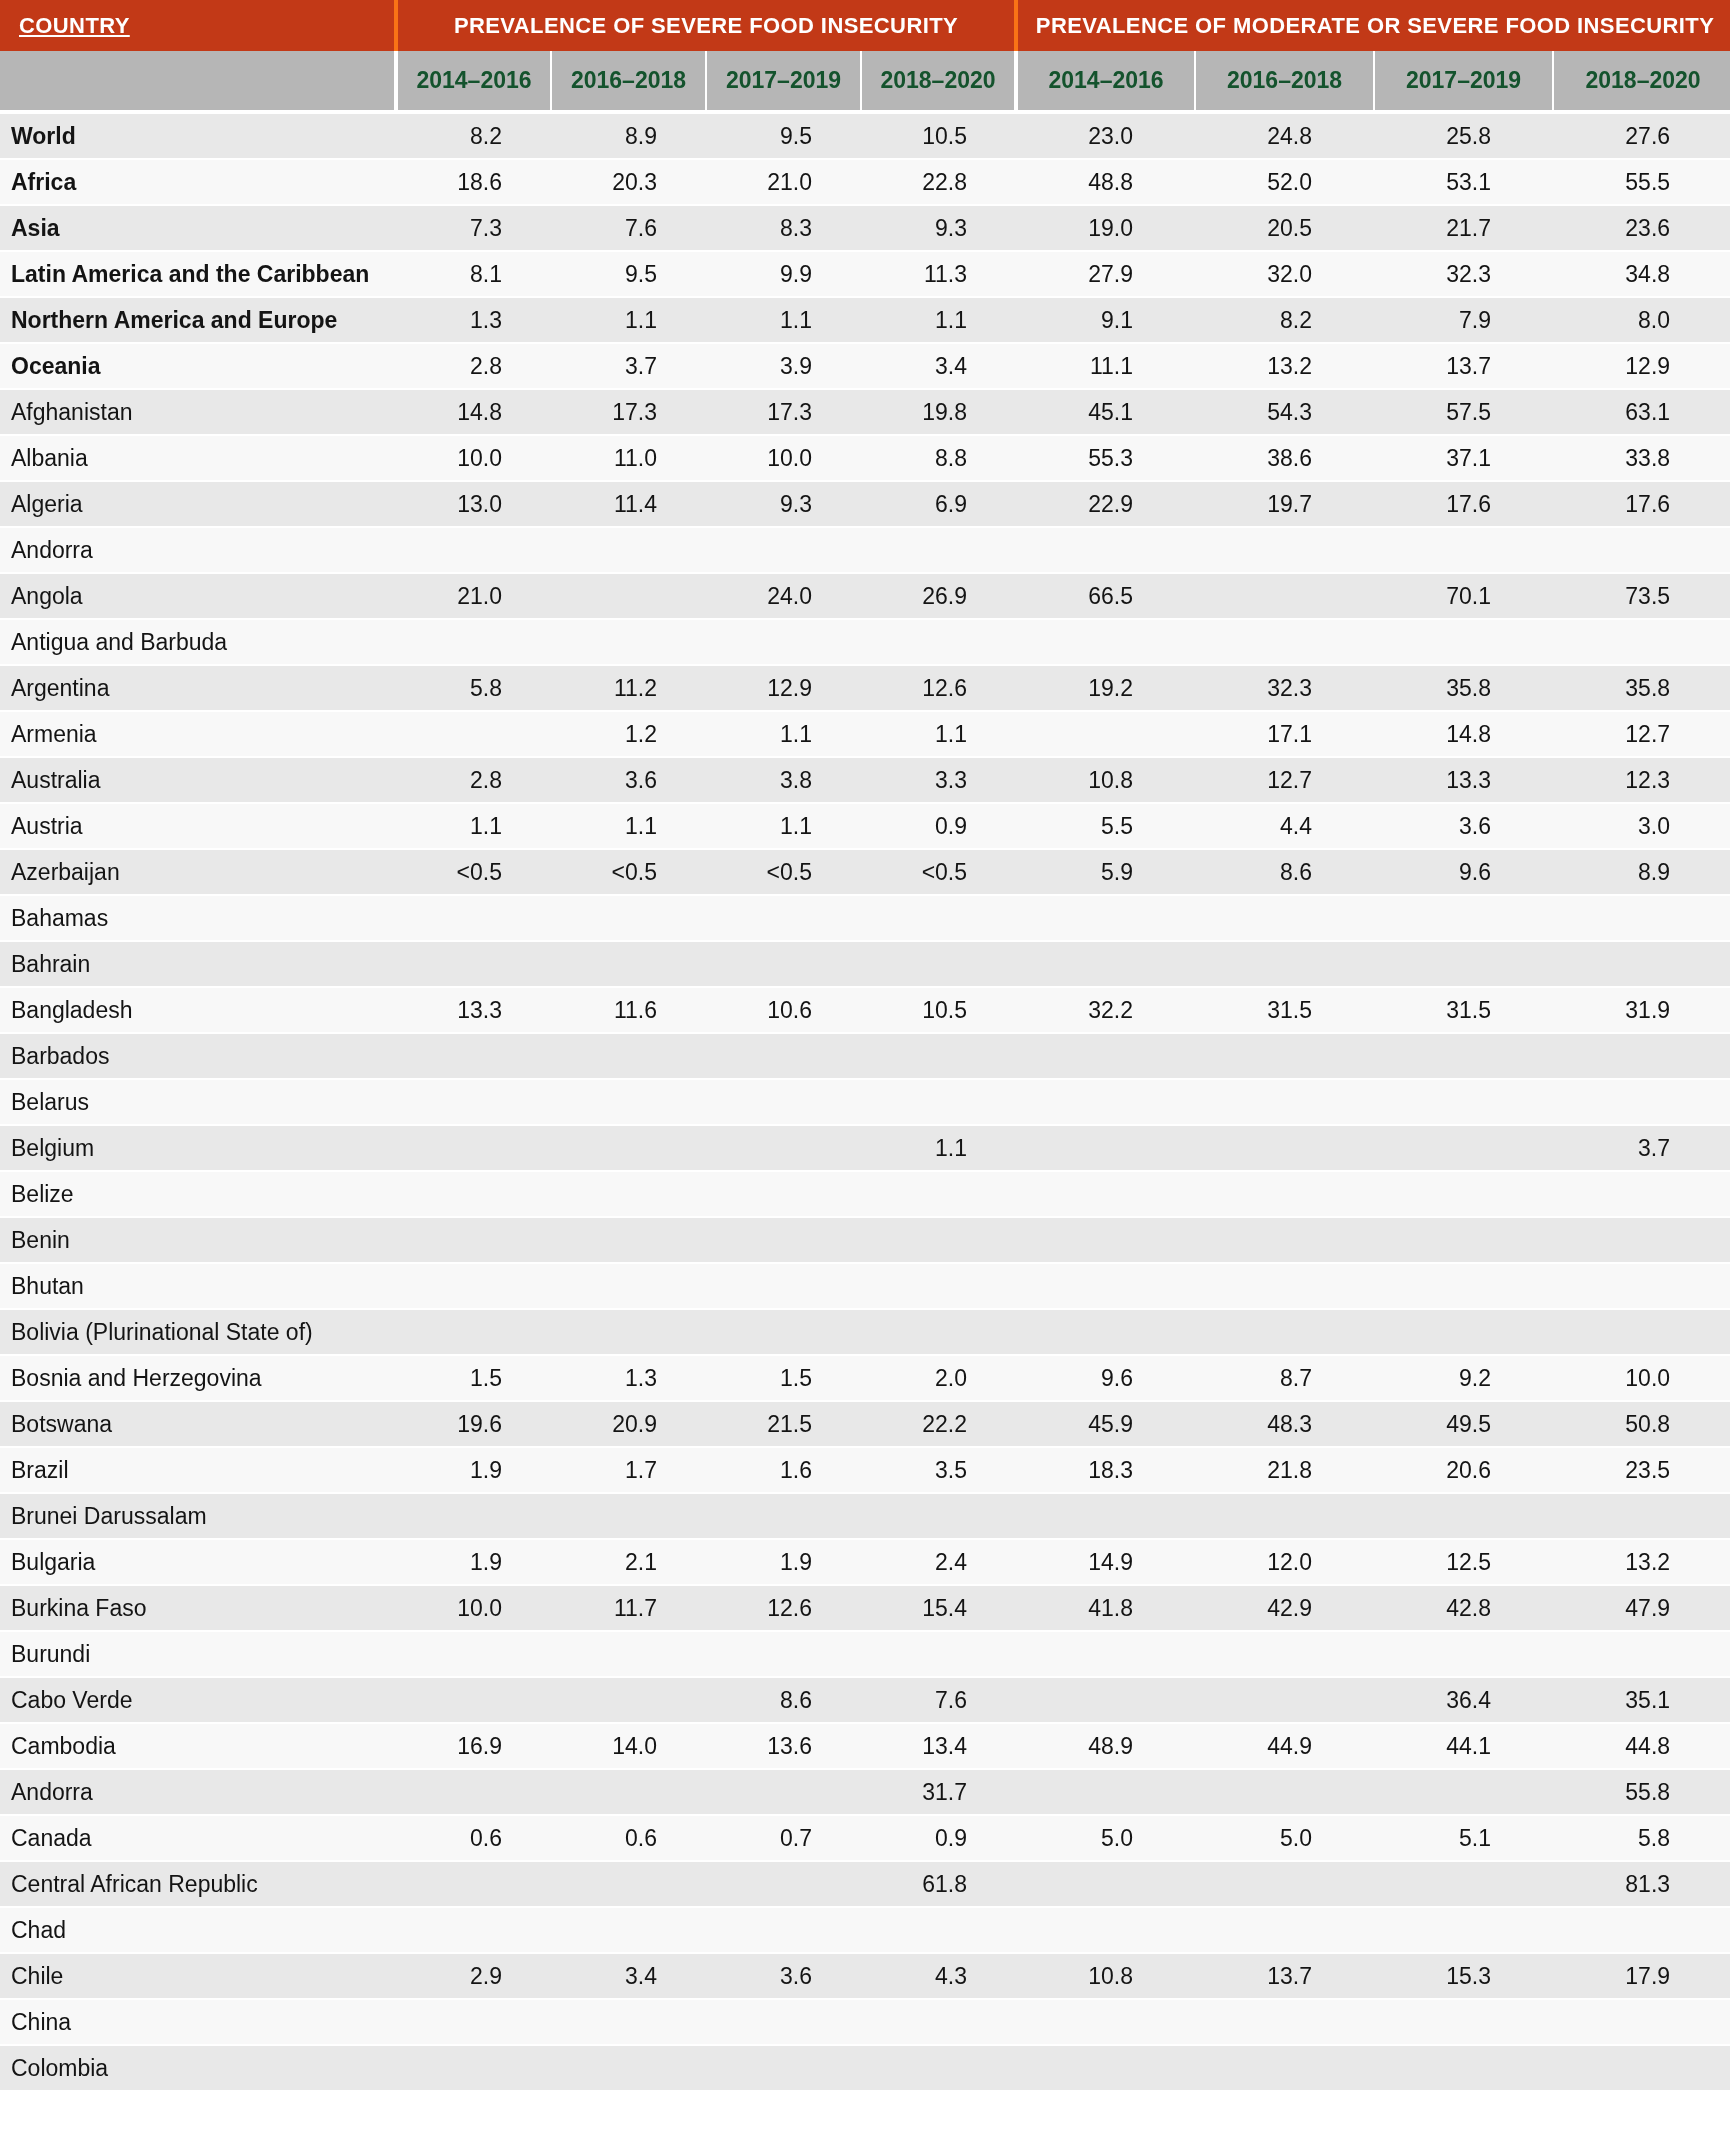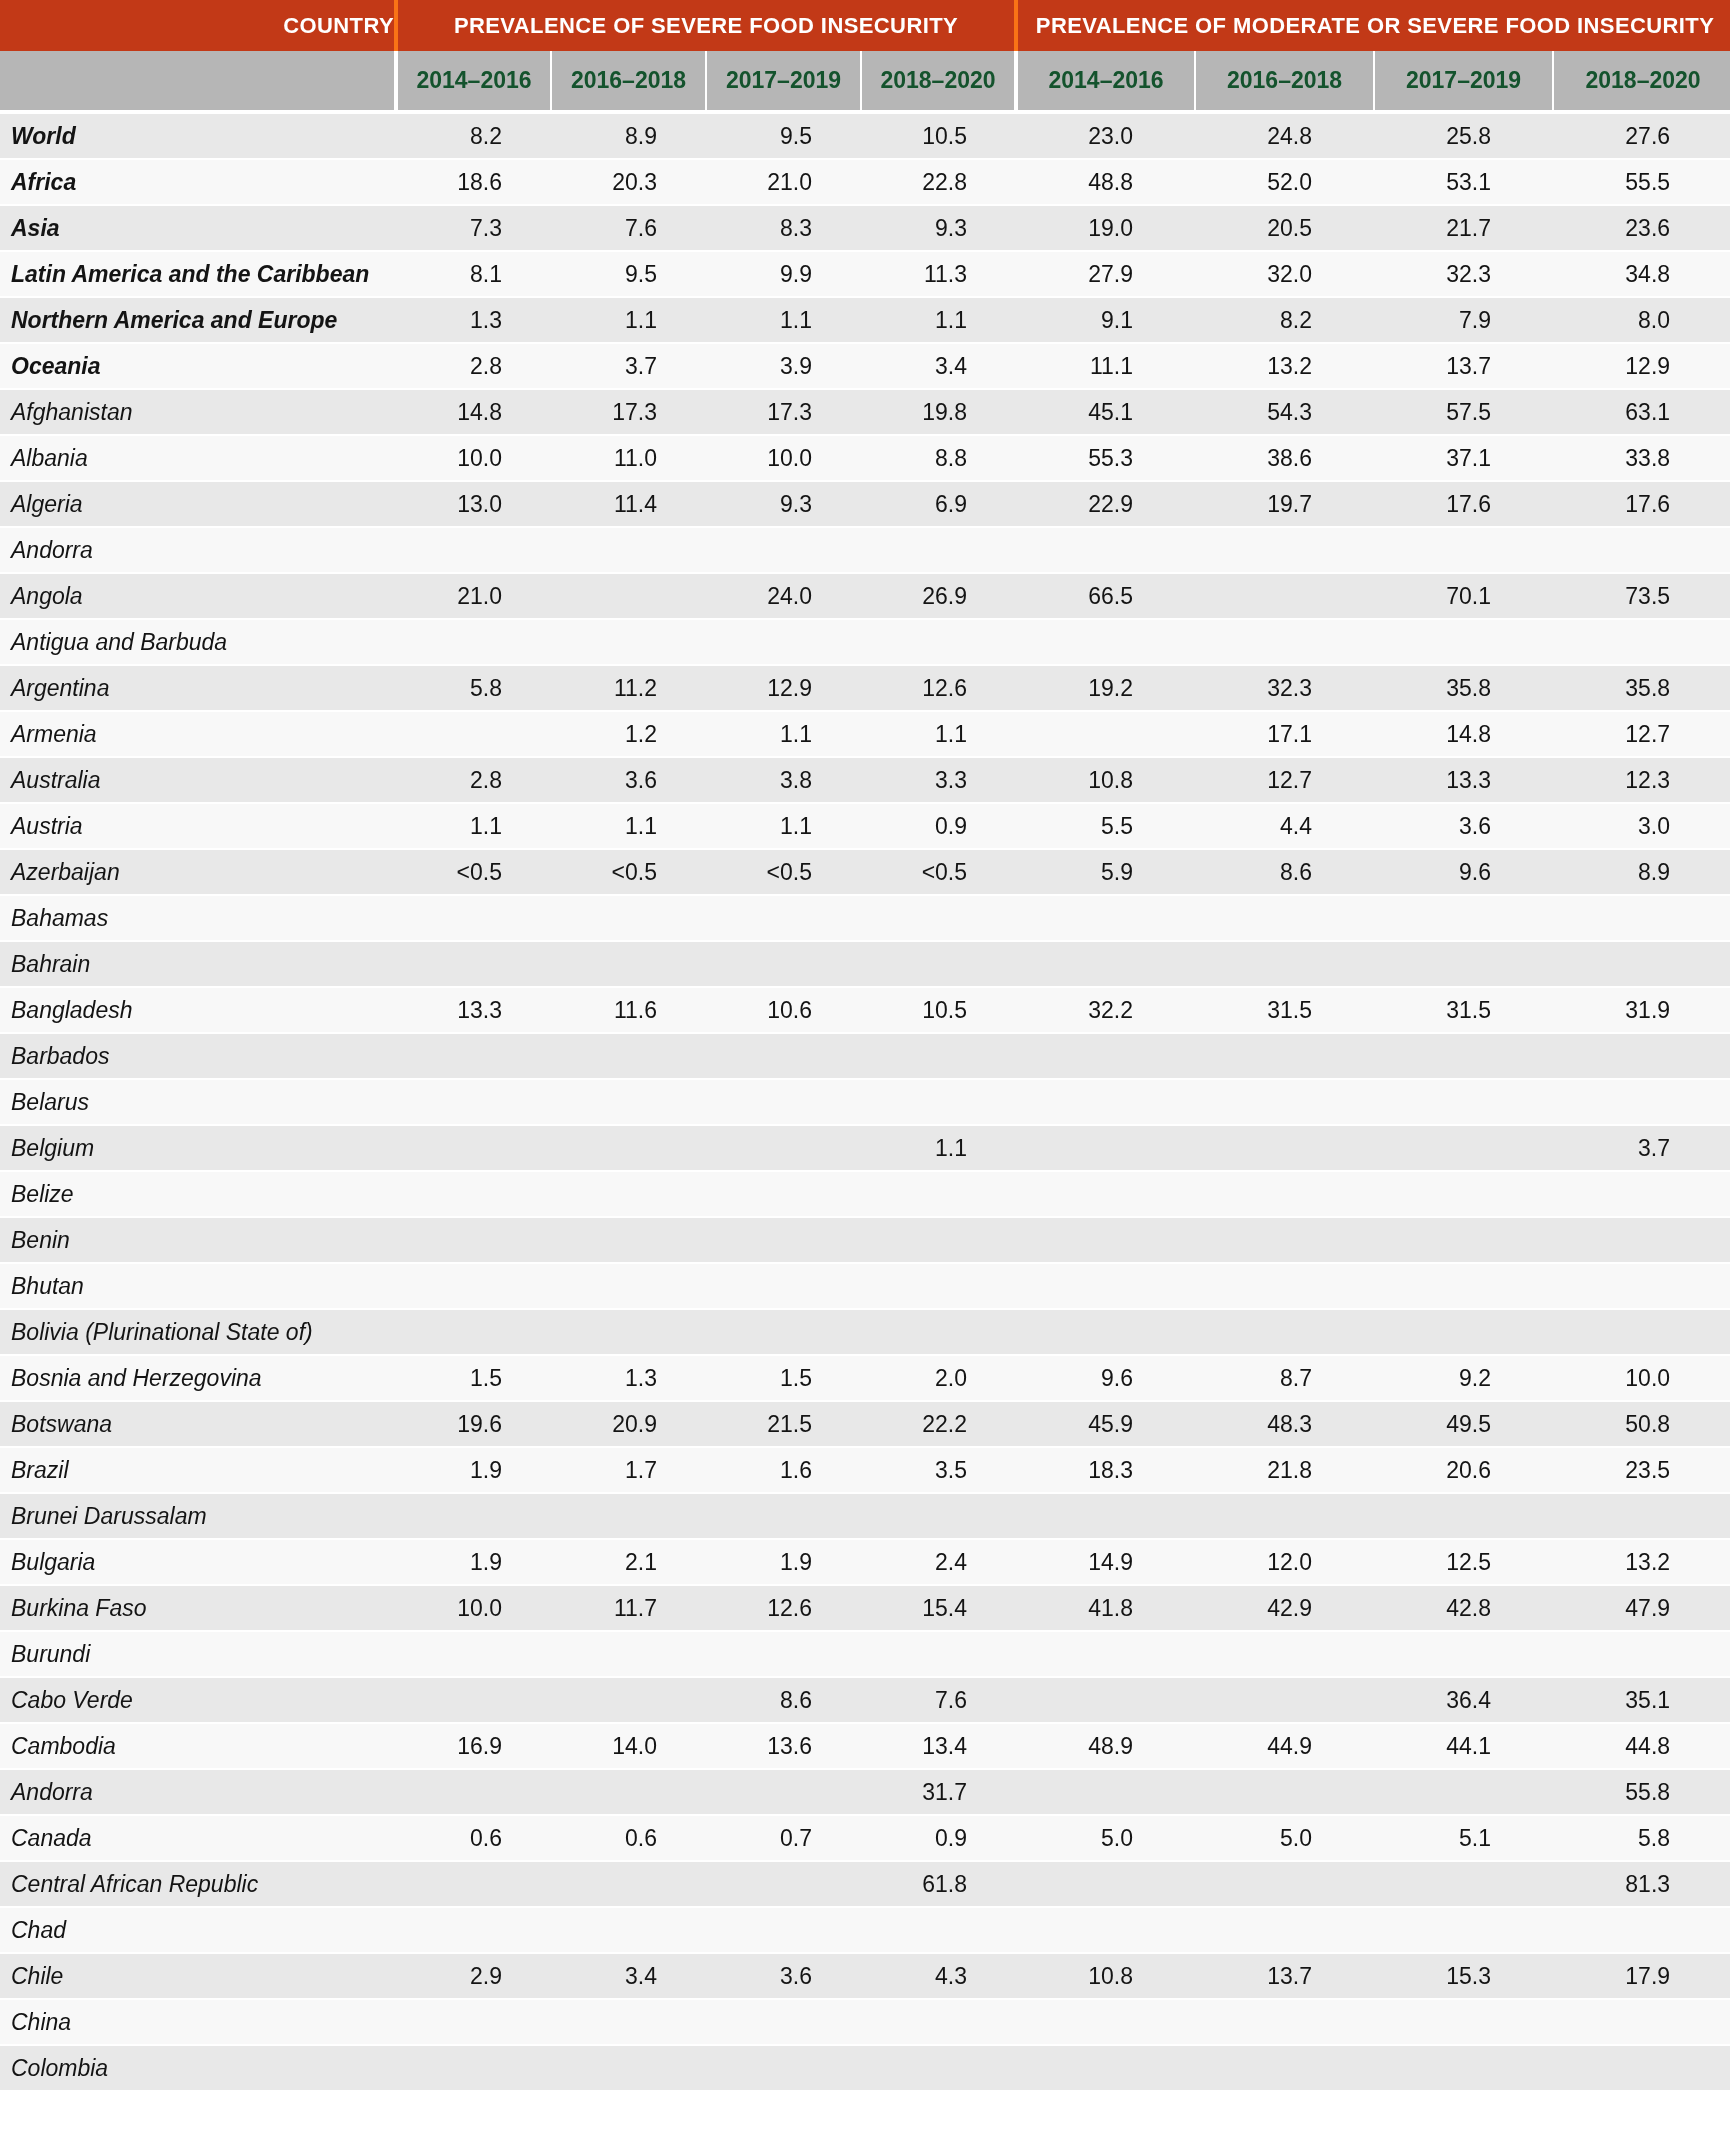--- a/index.html
+++ b/index.html
@@ -12,21 +12,21 @@
   
   thead th { font-weight: bold; padding: 0; }
   tr.red-row th {
     background: #C23917;
     color: #ffffff;
     height: 51px;
     font-size: 22px;
     letter-spacing: 0.4px;
     vertical-align: middle;
   }
-  th.country-h { text-align: right; padding-left: 19px; }
+  th.country-h { text-align: left; padding-left: 19px; text-decoration: underline; }
   th.group-h { text-align: center; }
   th.sep-left-thick { border-left: 4px solid #f97316; }
   tr.gray-row th {
     background: #B6B6B6;
     color: #14532d;
     height: 59px;
     font-size: 23px;
     text-align: center;
     vertical-align: middle;
     border-bottom: 4.8px solid #ffffff;
@@ -38,21 +38,21 @@
     height: 44px;
     font-size: 23px;
     color: #141414;
     vertical-align: middle;
     padding: 0;
     border-bottom: 2.4px solid #ffffff;
     white-space: nowrap;
   }
   tbody tr:nth-child(odd) td  { background: #E8E8E8; }
   tbody tr:nth-child(even) td { background: #F8F8F8; }
-  td.country { text-align: left; padding-left: 11px; font-style: italic; }
+  td.country { text-align: left; padding-left: 11px; }
   tr.region td.country { font-weight: bold; }
   td.num { text-align: right; }
   td.s { padding-right: 49px; }
   td.m { padding-right: 62px; }
 </style>
 </head>
 <body>
 
 <table class="fi-table">
   <colgroup>

